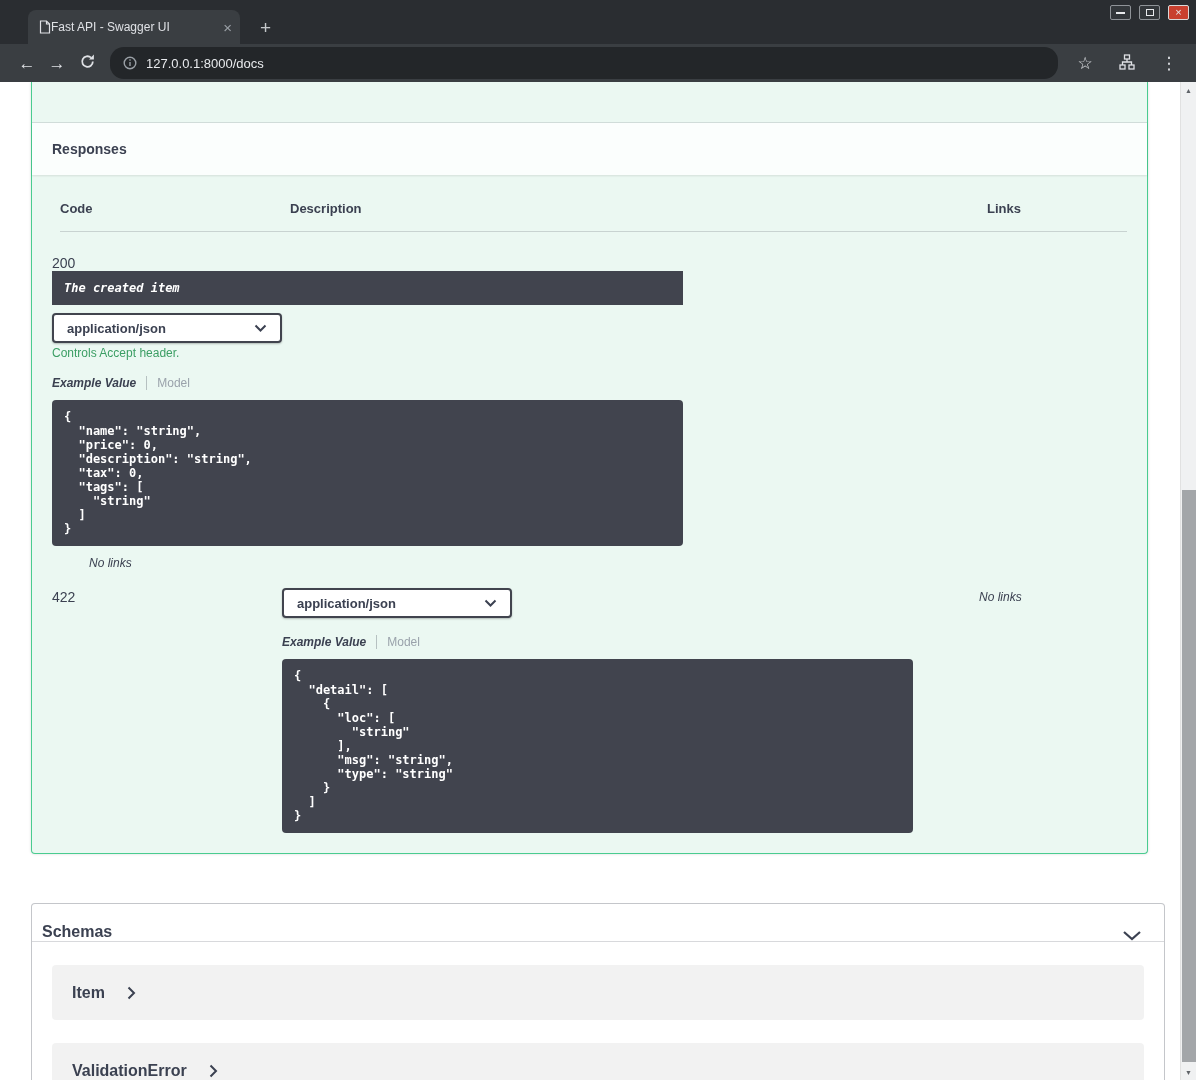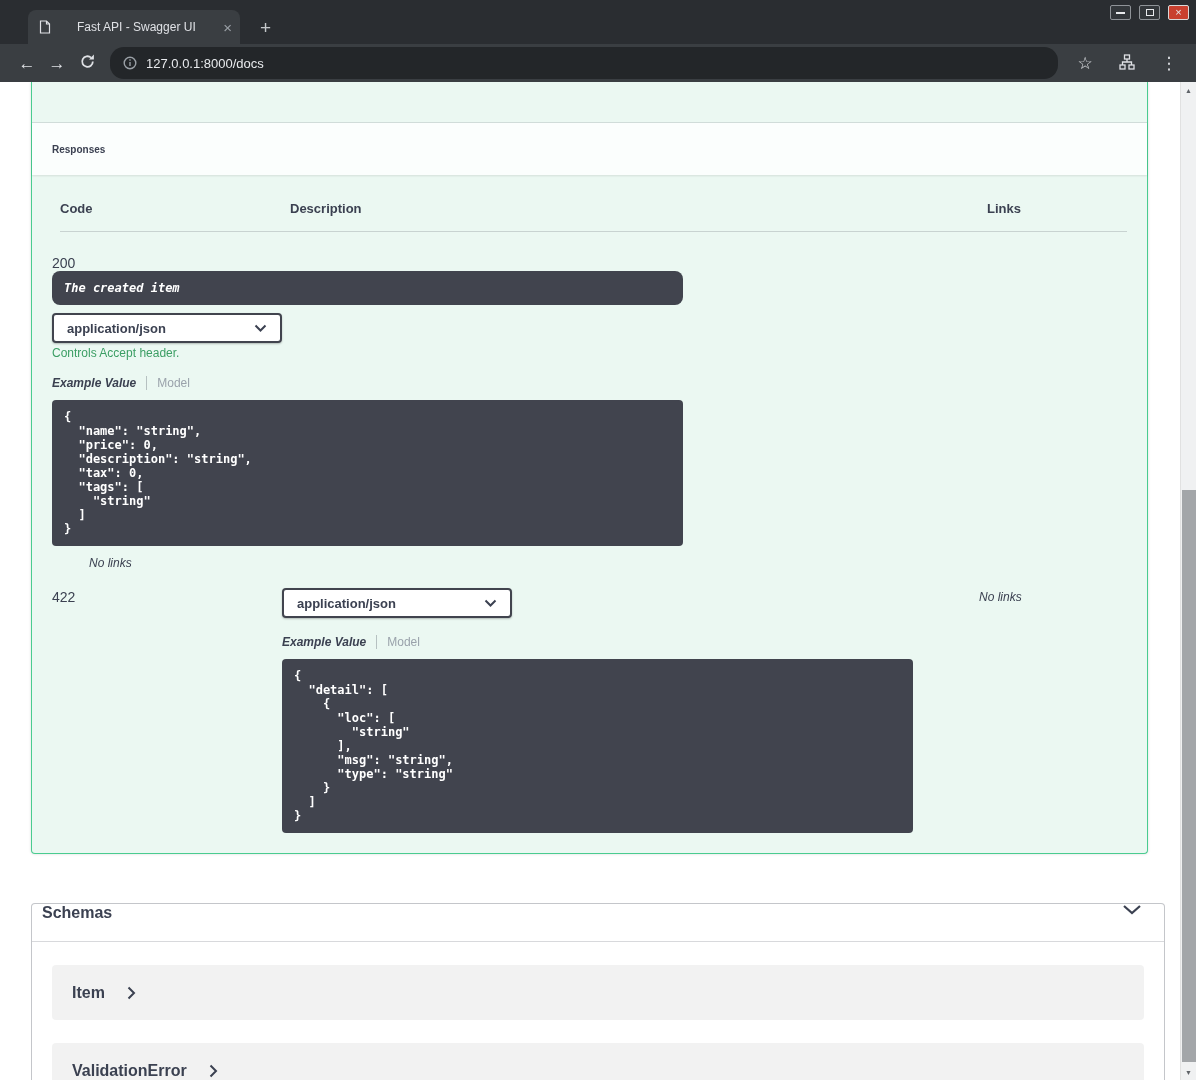--- a/index.html
+++ b/index.html
@@ -2,21 +2,21 @@
 <html><head>
 <meta charset="utf-8">
 <style>
   * { box-sizing: border-box; margin: 0; padding: 0; }
   html, body { width: 1196px; height: 1080px; overflow: hidden; }
   body { font-family: "Liberation Sans", sans-serif; background: #fff; }
 
   
   .titlebar { height: 44px; background: #2a2d31; display: flex; align-items: flex-end; position: relative; }
   .tab { margin-left: 28px; width: 212px; height: 34px; background: #3a3e42; border-radius: 8px 8px 0 0;
-         display: flex; align-items: center; padding: 0 8px 0 11px; gap: 26px; cursor: default; }
+         display: flex; align-items: center; padding: 0 8px 0 11px; gap: 0; cursor: default; }
   .tab-title { color: #dfe1e5; font-size: 12px; flex: 1; white-space: nowrap; overflow: hidden; }
   .tab-close { color: #9aa0a6; font-size: 15px; line-height: 1; }
   .newtab-btn { color: #c4c7ca; font-size: 19px; margin: 0 0 7px 20px; line-height: 1; }
   .win-controls { position: absolute; top: 5px; right: 7px; display: flex; gap: 8px; }
   .win-btn { width: 21px; height: 15px; border: 1px solid #8f9398; border-radius: 2px; background: #33373b;
              display: flex; align-items: center; justify-content: center; color: #e8eaed; font-size: 11px; line-height: 1; }
   .win-btn.close { background: #c8402f; border-color: #d9d9d9; }
   .min-glyph { width: 9px; height: 2px; background: #e8eaed; display: block; }
   .max-glyph { width: 8px; height: 7px; border: 1.5px solid #e8eaed; display: block; }
 
@@ -27,51 +27,51 @@
   .url-text { color: #e8eaed; font-size: 13px; }
   .nav-right { display: flex; align-items: center; gap: 12px; margin-left: 2px; }
 
   
   .page { position: relative; height: 998px; background: #fff; overflow: hidden; }
 
   .opblock { margin: 0 31px; width: 1117px; background: #ebf8f2; border: 1px solid #49cc90; border-top: none;
              border-radius: 0 0 4px 4px; box-shadow: 0 0 3px rgba(0,0,0,.15); }
   .ob-spacer { height: 41px; border-bottom: 1px solid rgba(59,65,81,.15); }
   .resp-header { height: 52px; background: rgba(255,255,255,.8); box-shadow: 0 1px 2px rgba(0,0,0,.1);
-                 display: flex; align-items: center; padding: 8px 20px; font-size: 10px; font-weight: 700; color: #3b4151; }
+                 display: flex; align-items: center; padding: 8px 20px; font-size: 14px; font-weight: 700; color: #3b4151; }
   .resp-inner { padding: 0 20px 20px; }
   .t-head { display: flex; padding: 26px 0 15px; border-bottom: 1px solid rgba(59,65,81,.2);
             font-size: 13px; font-weight: 700; color: #3b4151; margin-left: 8px; }
   .col-code { width: 230px; }
   .col-desc { width: 631px; margin-right: 29px; }
   .col-links { flex: 1; padding-left: 37px; }
   .t-row { display: flex; }
   .t-row.first { padding-top: 14px; flex-direction: column; }
   .t-row.second { padding-top: 10px; }
   .row-code { font-size: 14px; color: #3b4151; padding-top: 9px; }
   .no-links { font-size: 12px; font-style: italic; color: #3b4151; padding-top: 10px; }
 
-  .desc-box { background: #41444e; border-radius: 8px; height: 34px; padding: 9px 12px; display: flex; align-items: center;
+  .desc-box { background: #41444e; border-radius: 0; height: 34px; padding: 9px 12px; display: flex; align-items: center;
               font-family: "DejaVu Sans Mono", monospace; font-style: italic; font-weight: 700; font-size: 12px; color: #fff; }
   .media-select { margin-top: 8px; width: 230px; height: 30px; background: #fff; border: 2px solid #41444e;
                   border-radius: 4px; display: flex; align-items: center; justify-content: space-between;
                   padding: 0 13px; font-size: 13px; font-weight: 700; color: #3b4151; box-shadow: 0 1px 2px rgba(0,0,0,.25); cursor: pointer; }
   .accept-note { margin-top: 4px; font-size: 12px; color: #3b9e64; line-height: 12px; }
   .tabs-row { margin-top: 16px; display: flex; align-items: center; height: 15px; font-size: 12px; }
   .tab-example { font-weight: 700; color: #3b4151; cursor: pointer; font-style: italic; }
   .tab-sep { width: 1px; height: 14px; background: rgba(59,65,81,.3); margin: 0 10px; }
   .tab-model { color: #9aa2ab; cursor: pointer; }
   .code-block { margin-top: 10px; background: #41444e; border-radius: 4px; padding: 10px 12px;
                 font-family: "DejaVu Sans Mono", monospace; font-size: 12px; font-weight: 600; line-height: 14px;
                 color: #fff; white-space: pre; }
 
   
   .schemas { margin: 49px 31px 0; border: 1px solid rgba(59,65,81,.3); border-radius: 4px; background: #fff; }
-  .schemas-header { height: 38px; display: flex; align-items: flex-start; justify-content: space-between;
-                    padding: 0 22px 8px 10px; border-bottom: 1px solid rgba(59,65,81,.2); }
+  .schemas-header { height: 38px; display: flex; align-items: flex-end; justify-content: space-between;
+                    padding: 0 22px 0 10px; border-bottom: 1px solid rgba(59,65,81,.2); }
   .schemas-title { font-size: 16px; font-weight: 700; color: #3b4151; }
   .schemas-body { padding: 23px 20px 20px; }
   .model-row { background: rgba(0,0,0,.05); border-radius: 4px; height: 55px; display: flex; align-items: center;
                padding: 0 20px; gap: 22px; cursor: pointer; }
   .model-row + .model-row { margin-top: 23px; }
   .model-name { font-size: 16px; font-weight: 700; color: #3b4151; }
 
   
   .scrollbar { position: absolute; top: 0; right: 0; width: 16px; height: 998px; background: #f0f1f2;
                border-left: 1px solid #e1e1e1; }

